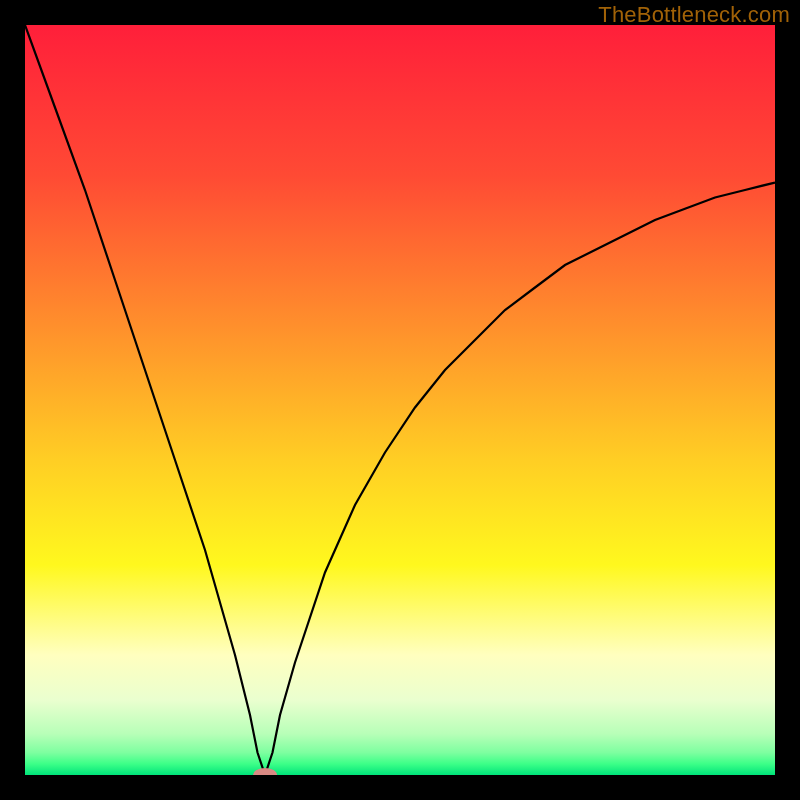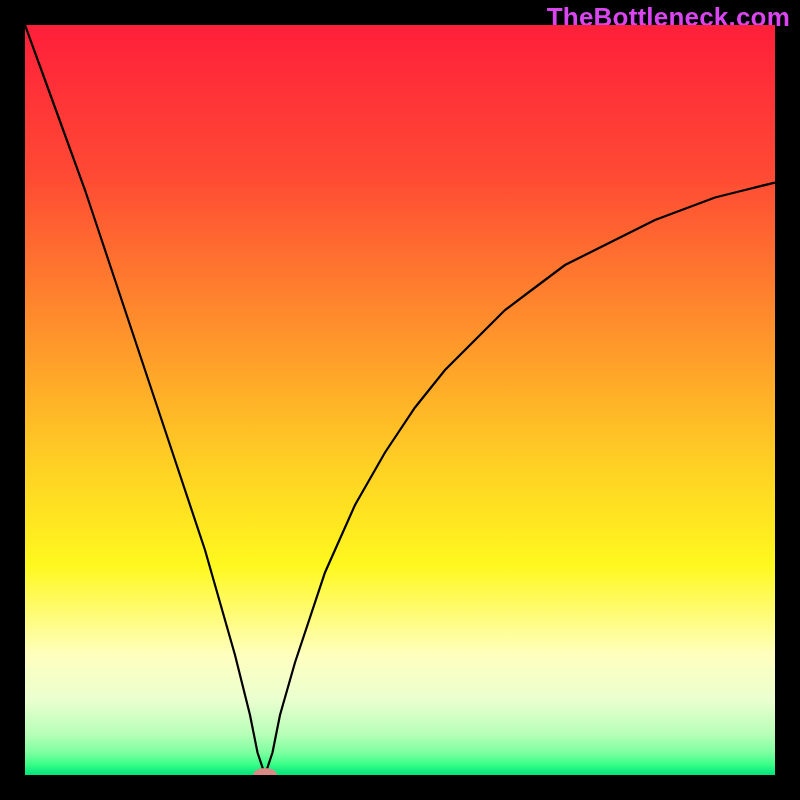--- a/index.html
+++ b/index.html
@@ -26,23 +26,23 @@
   }
   .plot svg {
     display: block;
     width: 100%;
     height: 100%;
   }
   .watermark {
     position: absolute;
     top: 2px;
     right: 10px;
-    color: #d946ef;
-    font-size: 26px;
-    font-weight: 700;
+    color: #a16207;
+    font-size: 22px;
+    font-weight: 400;
     letter-spacing: 0.2px;
   }
 </style>
 </head>
 <body>
 
 <div class="outer">
   <div class="watermark">TheBottleneck.com</div>
 
   <div class="plot">

